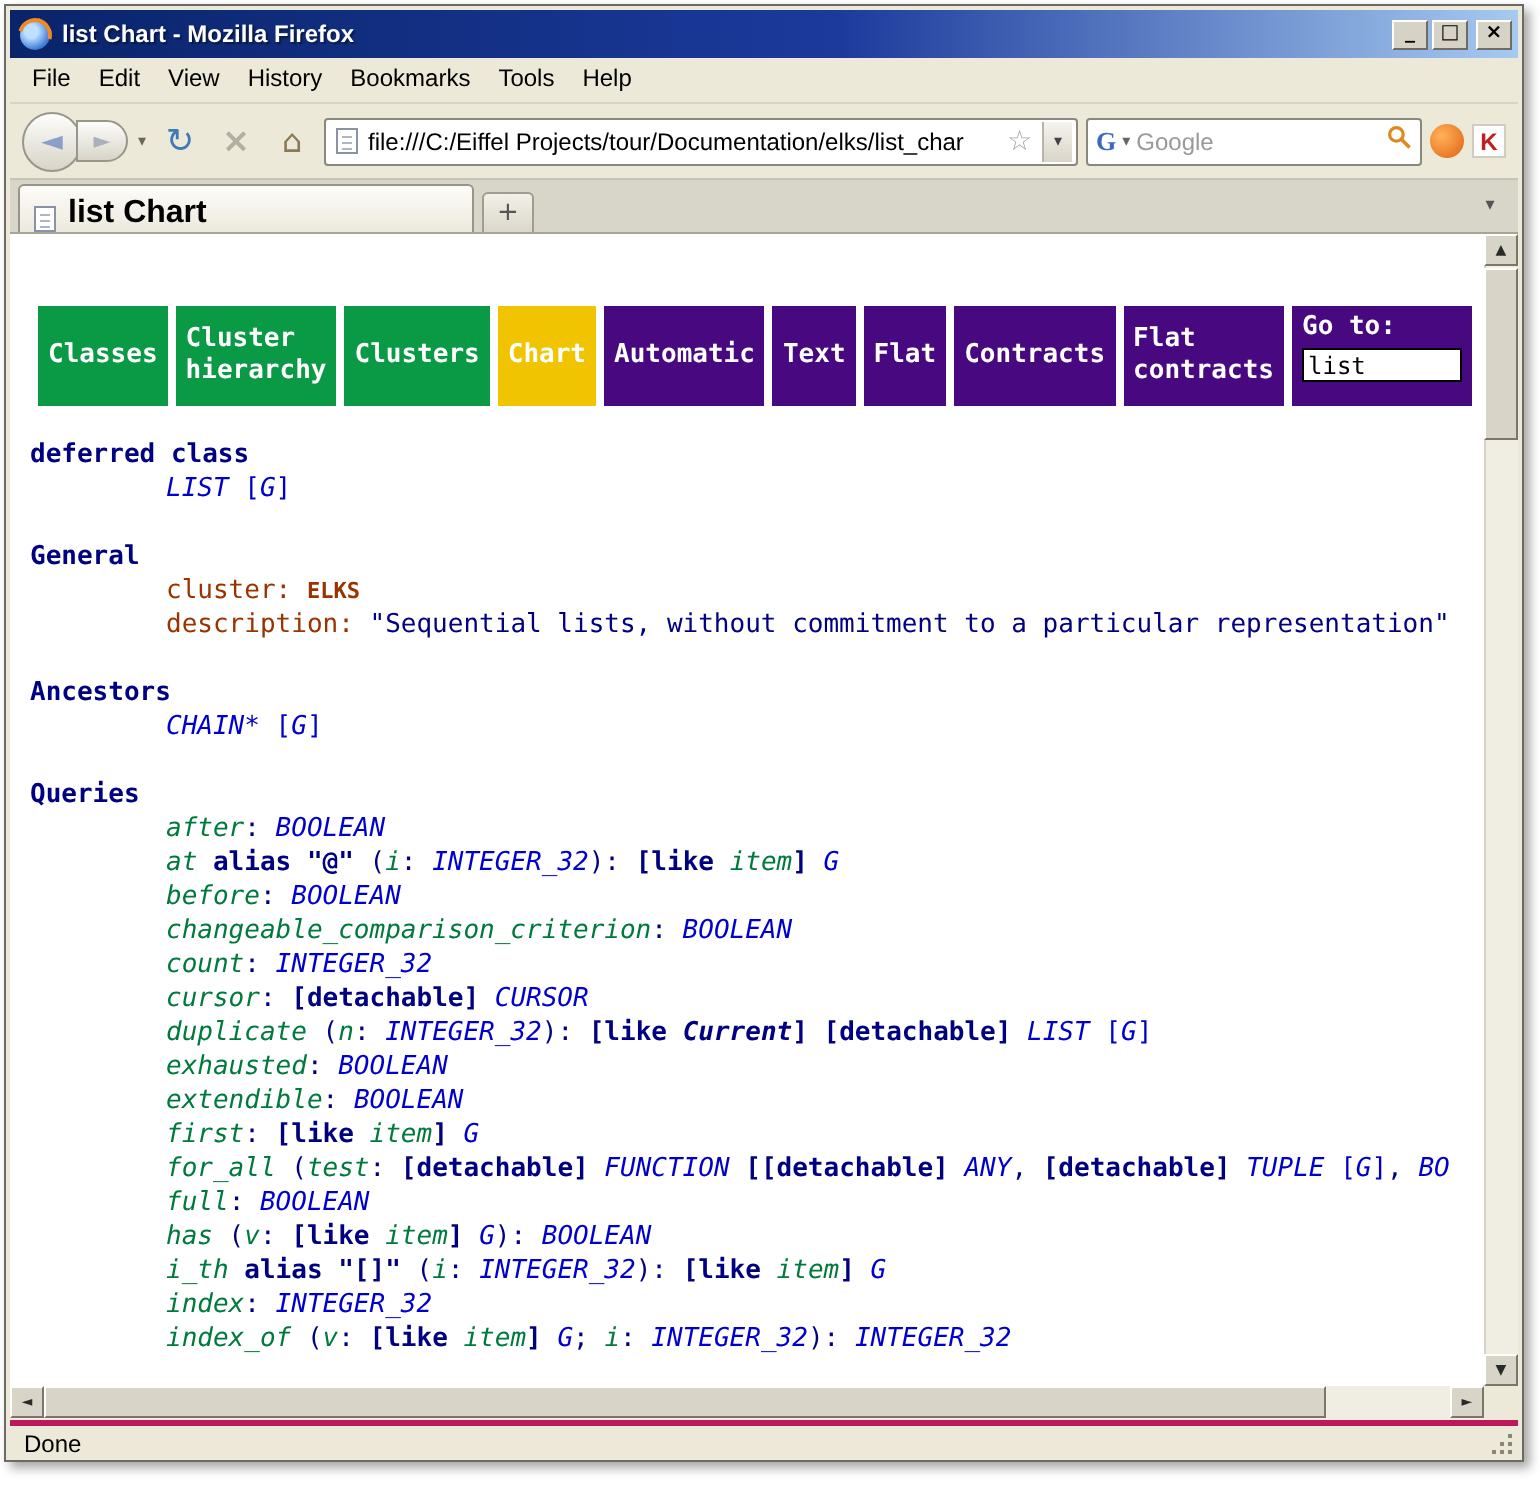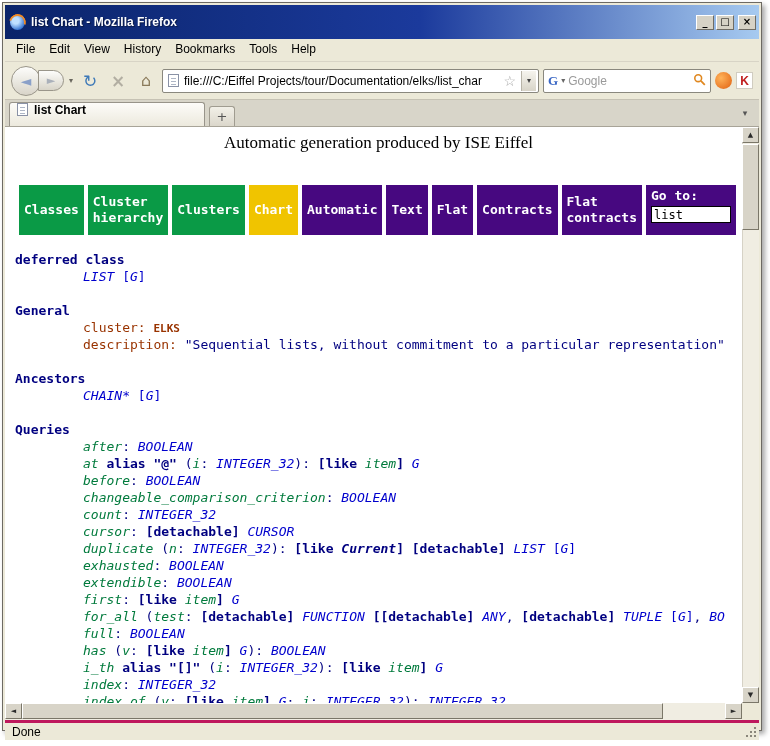--- a/index.html
+++ b/index.html
@@ -3,21 +3,21 @@
 <meta charset="utf-8">
 <style>
   * { box-sizing: border-box; margin: 0; padding: 0; }
   html, body { width: 770px; height: 746px; overflow: hidden; background: #fff;
     font-family: "Liberation Sans", sans-serif; }
 
   .window { width: 760px; height: 729px; margin: 2px 0 0 2px; background: #ece9d8;
     border: 1px solid #6d6a63; padding: 2px; box-shadow: 3px 3px 5px rgba(0,0,0,.35); }
 
   
-  .titlebar { height: 34px; display: flex; align-items: center; padding: 0 3px 0 5px;
+  .titlebar { height: 24px; display: flex; align-items: center; padding: 0 3px 0 5px;
     background: linear-gradient(90deg, #0a246a 0%, #1b3a9c 55%, #a6caf0 100%); color: #fff; }
   .fx-icon { width: 15px; height: 15px; border-radius: 50%; flex: none; position: relative;
     background: radial-gradient(circle at 38% 38%, #bfe0ff 0 25%, #2f6fd0 75%); }
   .fx-icon::after { content: ""; position: absolute; inset: -1px; border-radius: 50%;
     border: 2px solid transparent; border-top-color: #f08a24; border-right-color: #f08a24;
     transform: rotate(-30deg); }
   .title-text { font-weight: bold; font-size: 12px; margin-left: 6px; flex: 1;
     white-space: nowrap; overflow: hidden; text-shadow: 1px 1px 1px rgba(0,0,0,.45); }
   .winbtn { width: 18px; height: 15px; margin-left: 2px; background: #d6d2c6;
     border: 1px solid; border-color: #fff #6f6c64 #6f6c64 #fff; font: bold 10px/12px "DejaVu Sans", sans-serif;
@@ -65,23 +65,23 @@
     font: 12px "Liberation Sans", sans-serif; color: #4c1d95; background: transparent; }
   .stext::placeholder { color: #9a9a9a; opacity: 1; }
   .addon { width: 17px; height: 17px; flex: none; display: flex; align-items: center; justify-content: center; }
   .addon.fox { border-radius: 50%; background: radial-gradient(circle at 35% 35%, #ffb35a, #e06010); }
   .addon.kicon { font: bold 12px "Liberation Sans", sans-serif; color: #c02020;
     border: 1px solid #d0ccc0; background: #fff; }
 
   
   .tabstrip { height: 27px; background: #d8d5c9; display: flex; align-items: flex-end;
     padding: 3px 4px 0 4px; border-bottom: 1px solid #a8a498; position: relative; }
-  .tab { width: 196px; height: 24px; background: linear-gradient(#fdfcf9, #ece9dd);
+  .tab { width: 228px; height: 24px; background: linear-gradient(#fdfcf9, #ece9dd);
     border: 1px solid #98948a; border-bottom: none; border-radius: 3px 3px 0 0;
-    display: flex; align-items: flex-start; padding: 0 7px; gap: 6px; font-size: 12px; font-weight: bold; }
+    display: flex; align-items: flex-end; padding: 0 7px; gap: 6px; font-size: 16px; font-weight: bold; }
   .newtab { width: 26px; height: 20px; margin-left: 4px; background: linear-gradient(#f2f0e8, #dbd7cb);
     border: 1px solid #a09c90; border-bottom: none; border-radius: 3px 3px 0 0; text-align: center;
     font: 13px/19px "DejaVu Sans", sans-serif; color: #555; }
   .tablist { position: absolute; right: 5px; bottom: 4px; width: 18px; height: 18px;
     display: flex; align-items: center; justify-content: center;
     font: 9px "DejaVu Sans", sans-serif; color: #555; }
 
   
   .contentwrap { height: 576px; background: #fff; display: flex; }
   .page { flex: 1; overflow: hidden; padding: 6px 0 0 10px; min-width: 0; }
@@ -197,21 +197,20 @@
     <div class="tab">
       <span class="favicon"></span>
       <span>list Chart</span>
     </div>
     <div class="newtab">+</div>
     <div class="tablist">▾</div>
   </div>
 
   <div class="contentwrap">
     <div class="page">
-      <div class="pagetitle">Automatic generation produced by ISE Eiffel</div>
       <div class="btnrow">
           <div class="navbtn" style="background: rgb(10, 154, 70);">
             <div class="btnline">Classes</div>
           </div>
           <div class="navbtn" style="background: rgb(10, 154, 70);">
             <div class="btnline">Cluster</div>
             <div class="btnline">hierarchy</div>
           </div>
           <div class="navbtn" style="background: rgb(10, 154, 70);">
             <div class="btnline">Clusters</div>

